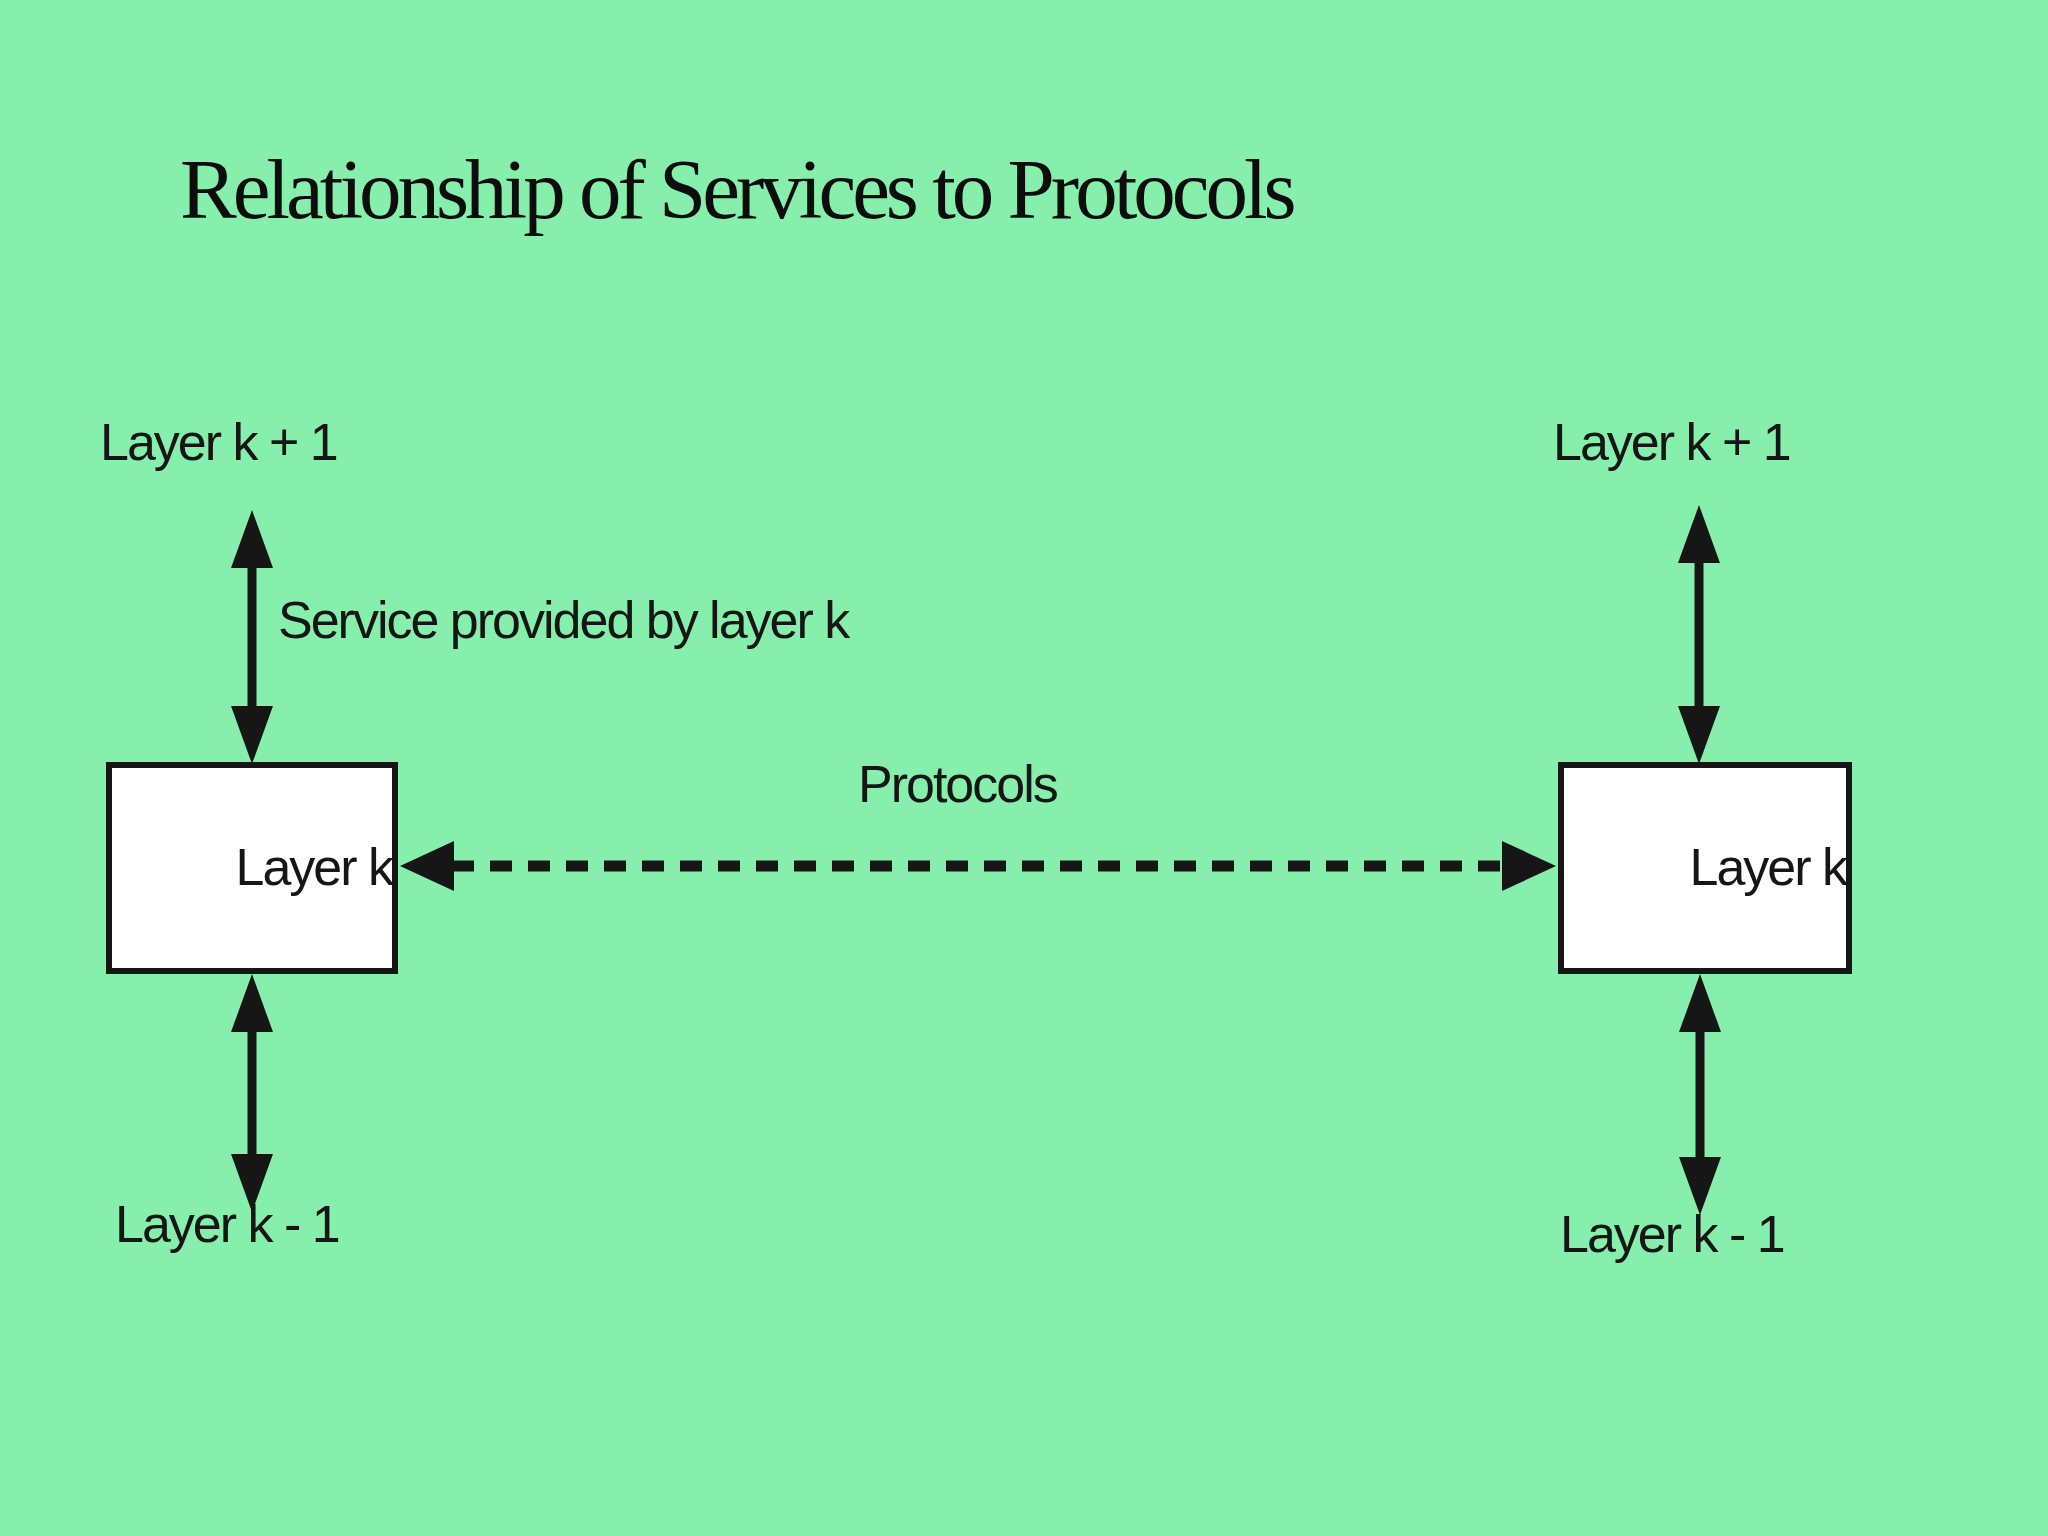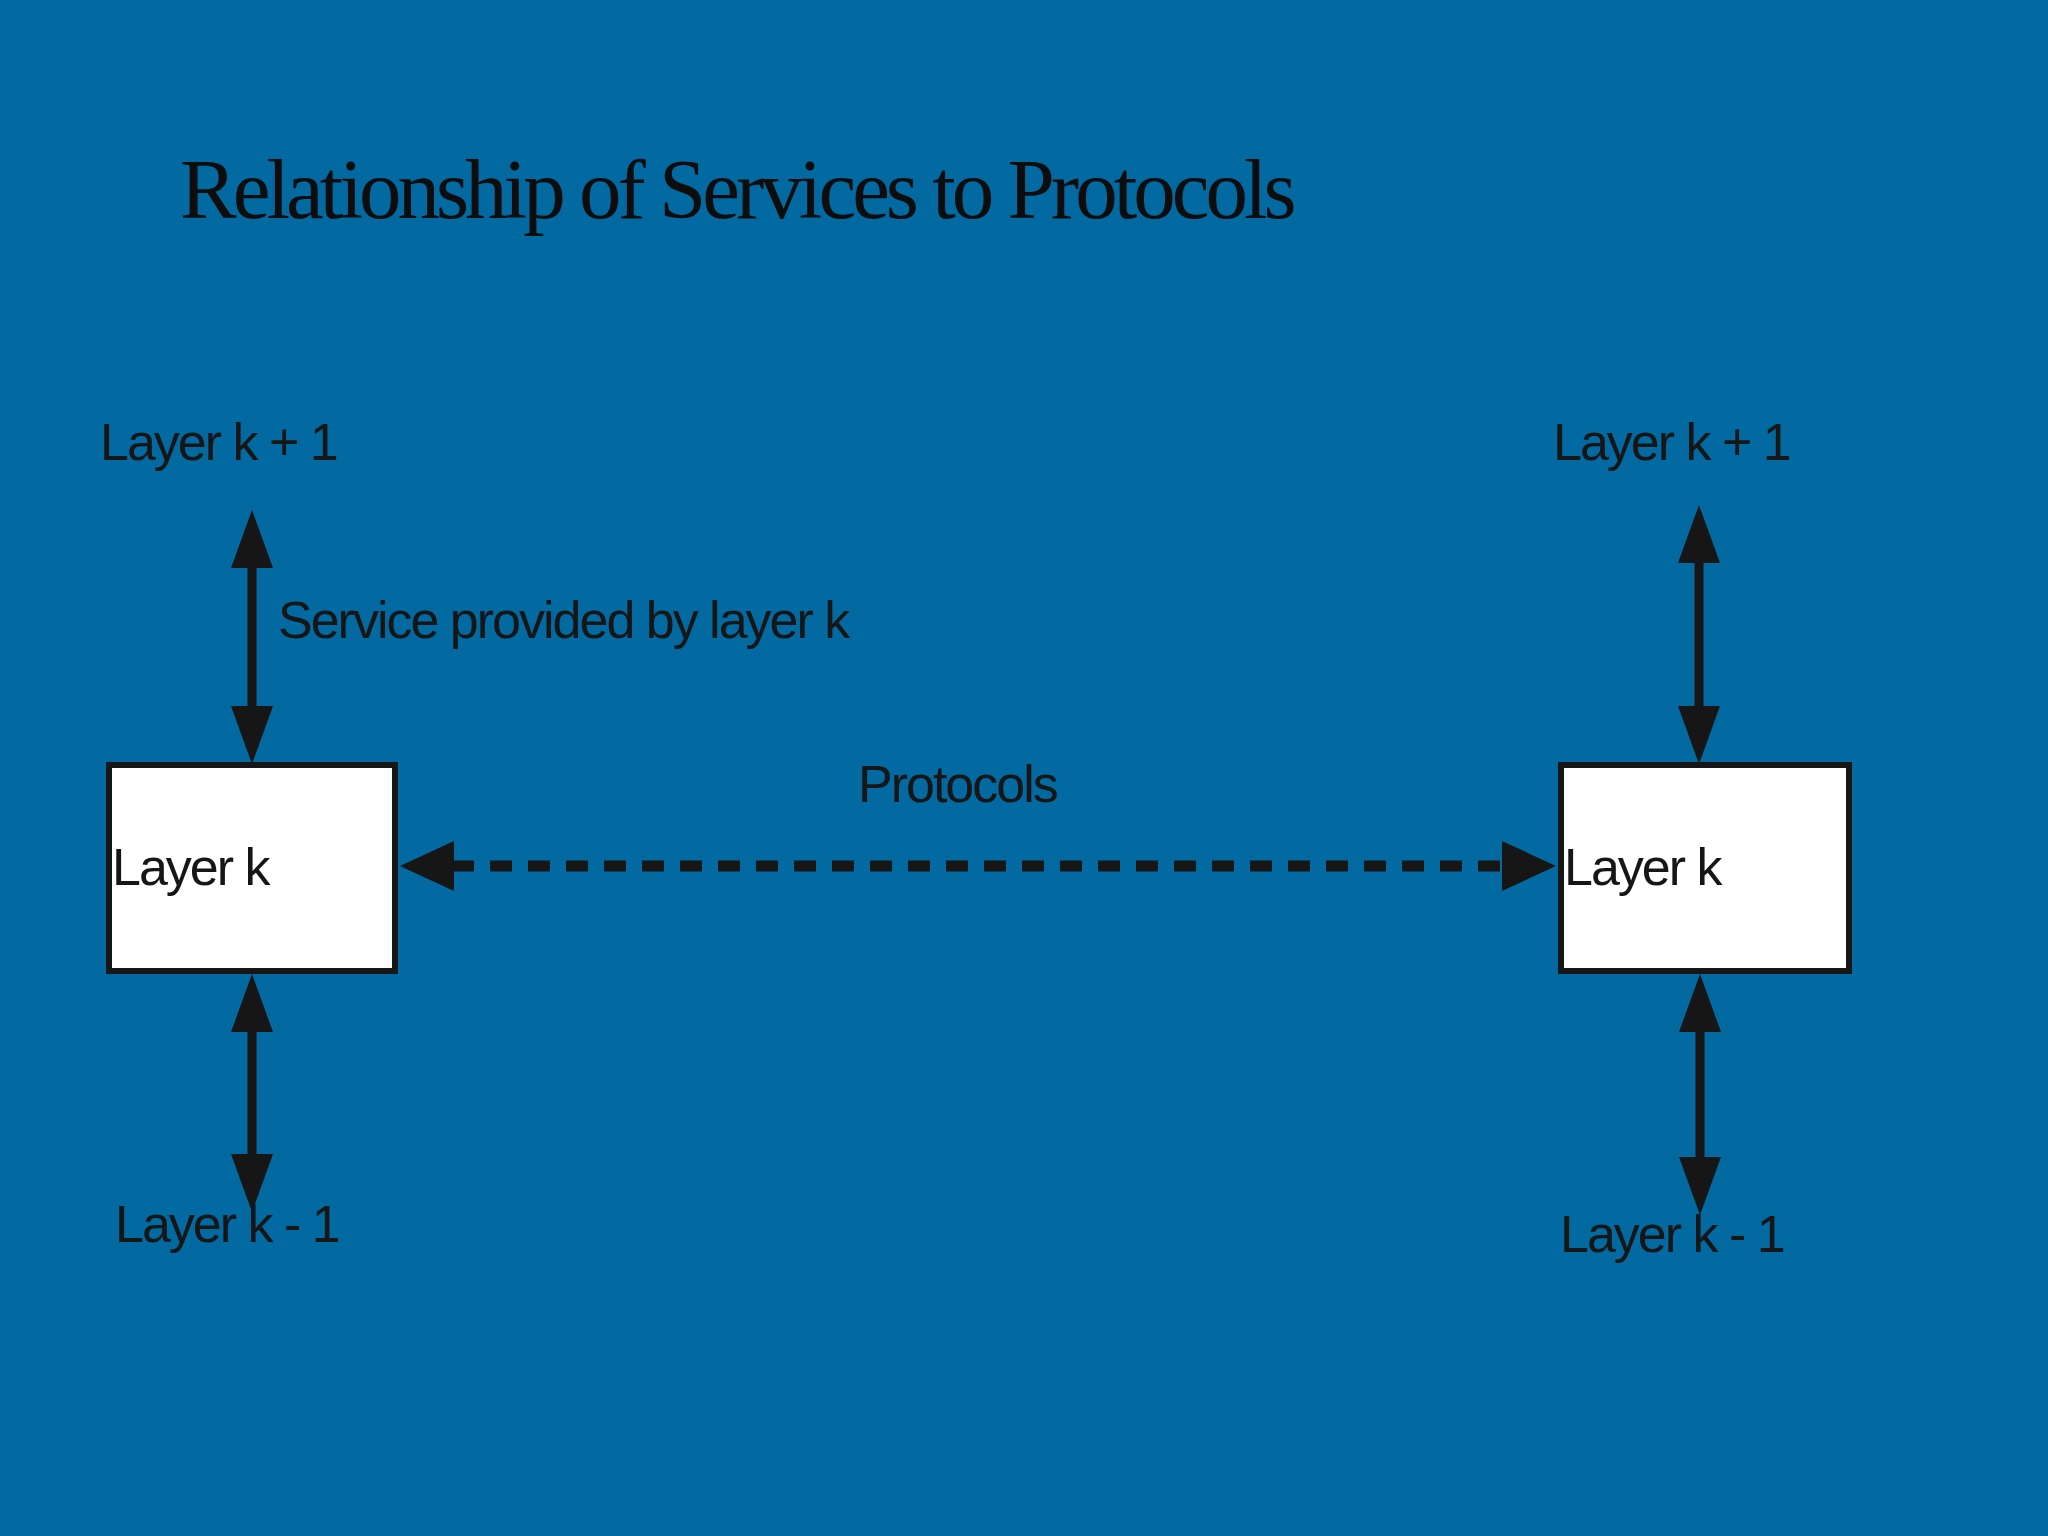--- a/index.html
+++ b/index.html
@@ -1,20 +1,20 @@
 <!DOCTYPE html>
 <html><head>
 <meta charset="utf-8">
 <style>
   html, body { margin: 0; padding: 0; background: #ffffff; }
   #slide {
     position: relative;
     width: 2048px;
     height: 1536px;
-    background: #0369a1;
+    background: #86efac;
     overflow: hidden;
     font-family: "Liberation Sans", "DejaVu Sans", sans-serif;
     color: #111111;
   }
   .title {
     position: absolute;
     left: 180px;
     top: 140px;
     font-family: "Liberation Serif", "DejaVu Serif", serif;
     font-size: 85px;
@@ -29,22 +29,23 @@
     white-space: nowrap;
     color: #161616;
     line-height: 1.1;
   }
   .layer-box {
     position: absolute;
     border: 6px solid #161616;
     background: #ffffff;
     display: flex;
     align-items: center;
-    justify-content: flex-start;
+    justify-content: flex-end;
     box-sizing: border-box;
+    padding-left: 48px;
   }
   .layer-box .lbl { position: static; }
   #box-left  { left: 106px; top: 762px; width: 292px; height: 212px; }
   #box-right { left: 1558px; top: 762px; width: 294px; height: 212px; }
   #lbl-layer-k1-left   { left: 100px;  top: 414px; }
   #lbl-layer-k1-right  { left: 1553px; top: 414px; }
   #lbl-service         { left: 278px;  top: 592px; }
   #lbl-protocol        { left: 858px;  top: 756px; }
   #lbl-layer-km1-left  { left: 115px;  top: 1196px; }
   #lbl-layer-km1-right { left: 1560px; top: 1206px; }

